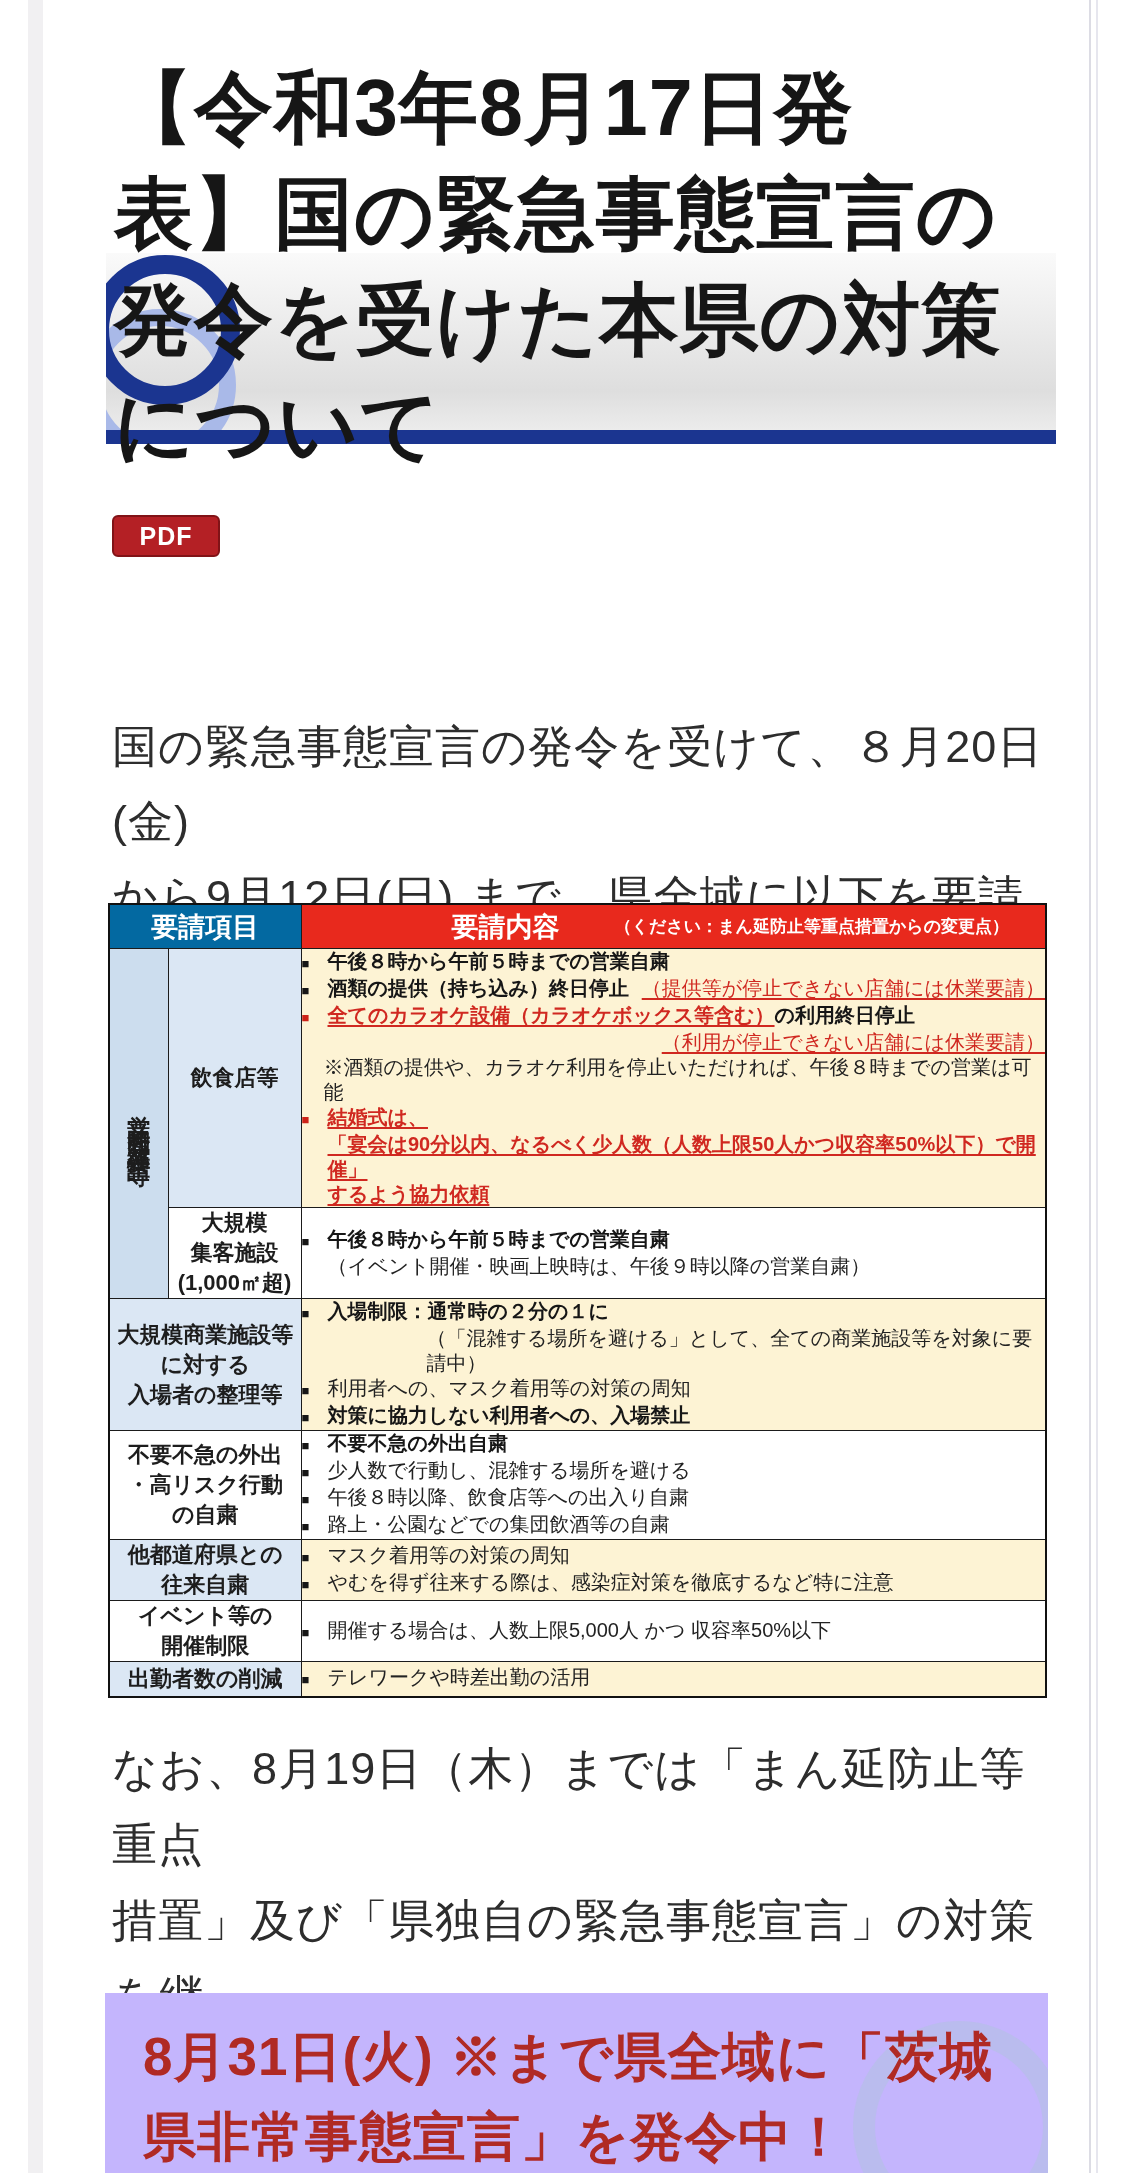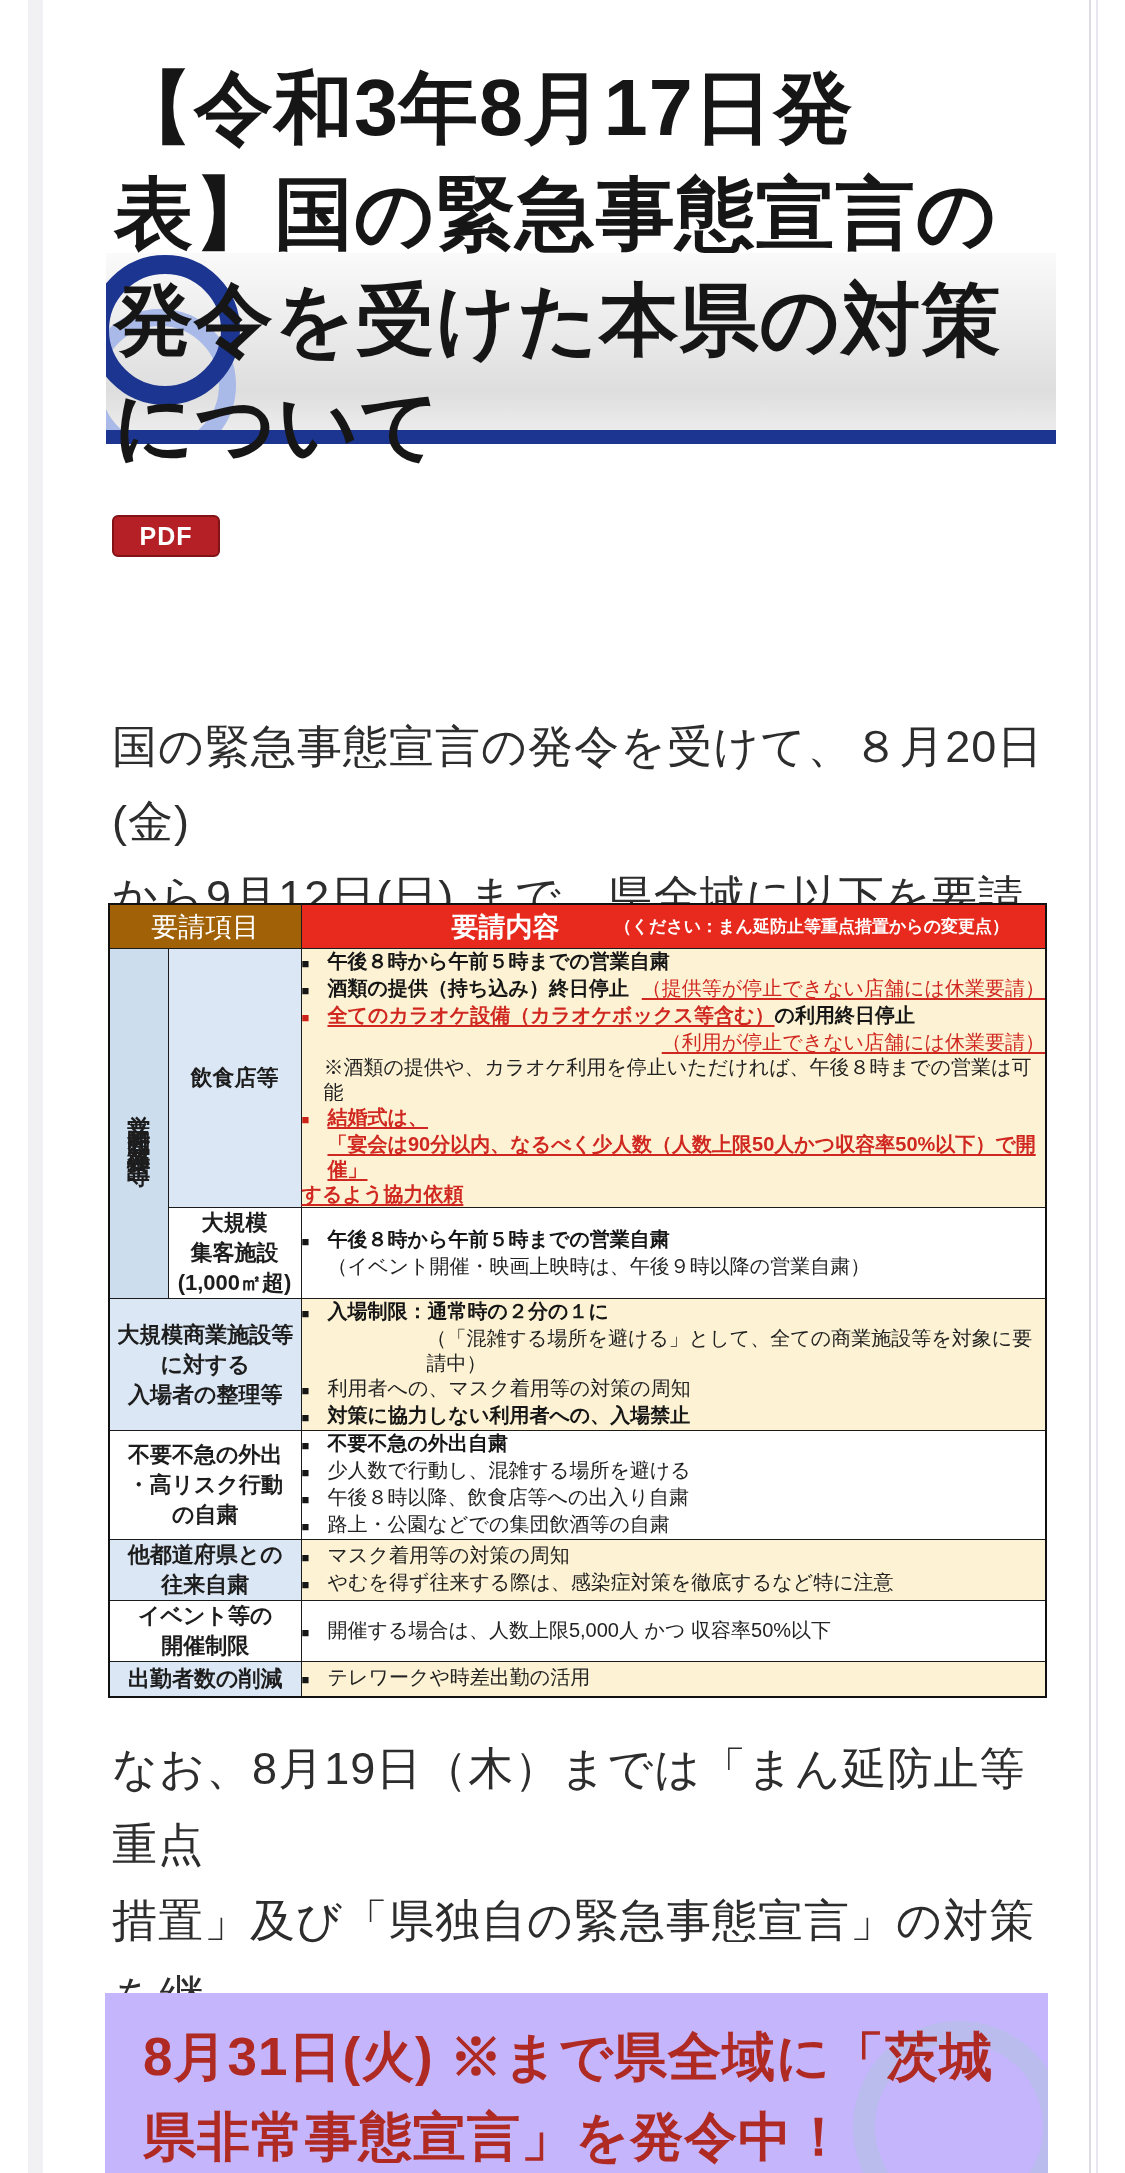--- a/index.html
+++ b/index.html
@@ -35,21 +35,21 @@
     color:#2d2d2d;white-space:pre-line;letter-spacing:1px;}
   .para.intro{top:664px;}
   .para.note{top:1686px;line-height:76px;}
 
   
   table.req{position:absolute;left:108px;top:903px;width:937px;border-collapse:collapse;
     table-layout:fixed;font-size:20px;color:#1d1d1d;}
   table.req td,table.req th{border:1.5px solid #1b1b1b;padding:0;vertical-align:middle;}
   table.req{border:2px solid #111;}
   col.c1{width:59px;}col.c2{width:133px;}col.c3{width:745px;}
-  th.hname{background:#a16207;color:#fff;font-size:27px;font-weight:normal;height:43px;}
+  th.hname{background:#0369a1;color:#fff;font-size:27px;font-weight:bold;height:43px;}
   th.hcontent{background:#e8291d;color:#fff;}
   .hcwrap{display:flex;align-items:center;padding-left:150px;gap:55px;}
   .hcwrap .htitle{font-size:27px;font-weight:bold;}
   .hcwrap .hnote{font-size:17px;font-weight:bold;letter-spacing:0;}
   td.vlabel{background:#ccddee;font-weight:bold;font-size:23px;text-align:center;}
   td.vlabel .vtext{writing-mode:vertical-rl;text-orientation:upright;letter-spacing:6px;
     margin:0 auto;line-height:1;}
   td.label{font-weight:bold;font-size:22px;text-align:center;line-height:30px;
     white-space:pre-line;padding:4px 2px;}
   .bgblue{background:#dbe7f4;}
@@ -146,21 +146,21 @@
           <div class="tl" style="padding-left: 22px;">
             <span class="seg-n">※酒類の提供や、カラオケ利用を停止いただければ、午後８時までの営業は可能</span>
           </div>
           <div class="tl">
             <span class="blt red">■</span>
             <span class="seg-rb">結婚式は、</span>
           </div>
           <div class="tl" style="padding-left: 26px;">
             <span class="seg-rb">「宴会は90分以内、なるべく少人数（人数上限50人かつ収容率50%以下）で開催」</span>
           </div>
-          <div class="tl" style=" text-align: right;">
+          <div class="tl" style="padding-left: 26px; text-align: right;">
             <span class="seg-rb">するよう協力依頼</span>
           </div>
         </td>
   </tr>
   <tr class="r2">
     <td class="label bgwhite">大規模
 集客施設
 (1,000㎡超)</td>
     <td class="content bgwhite">
           <div class="tl">

